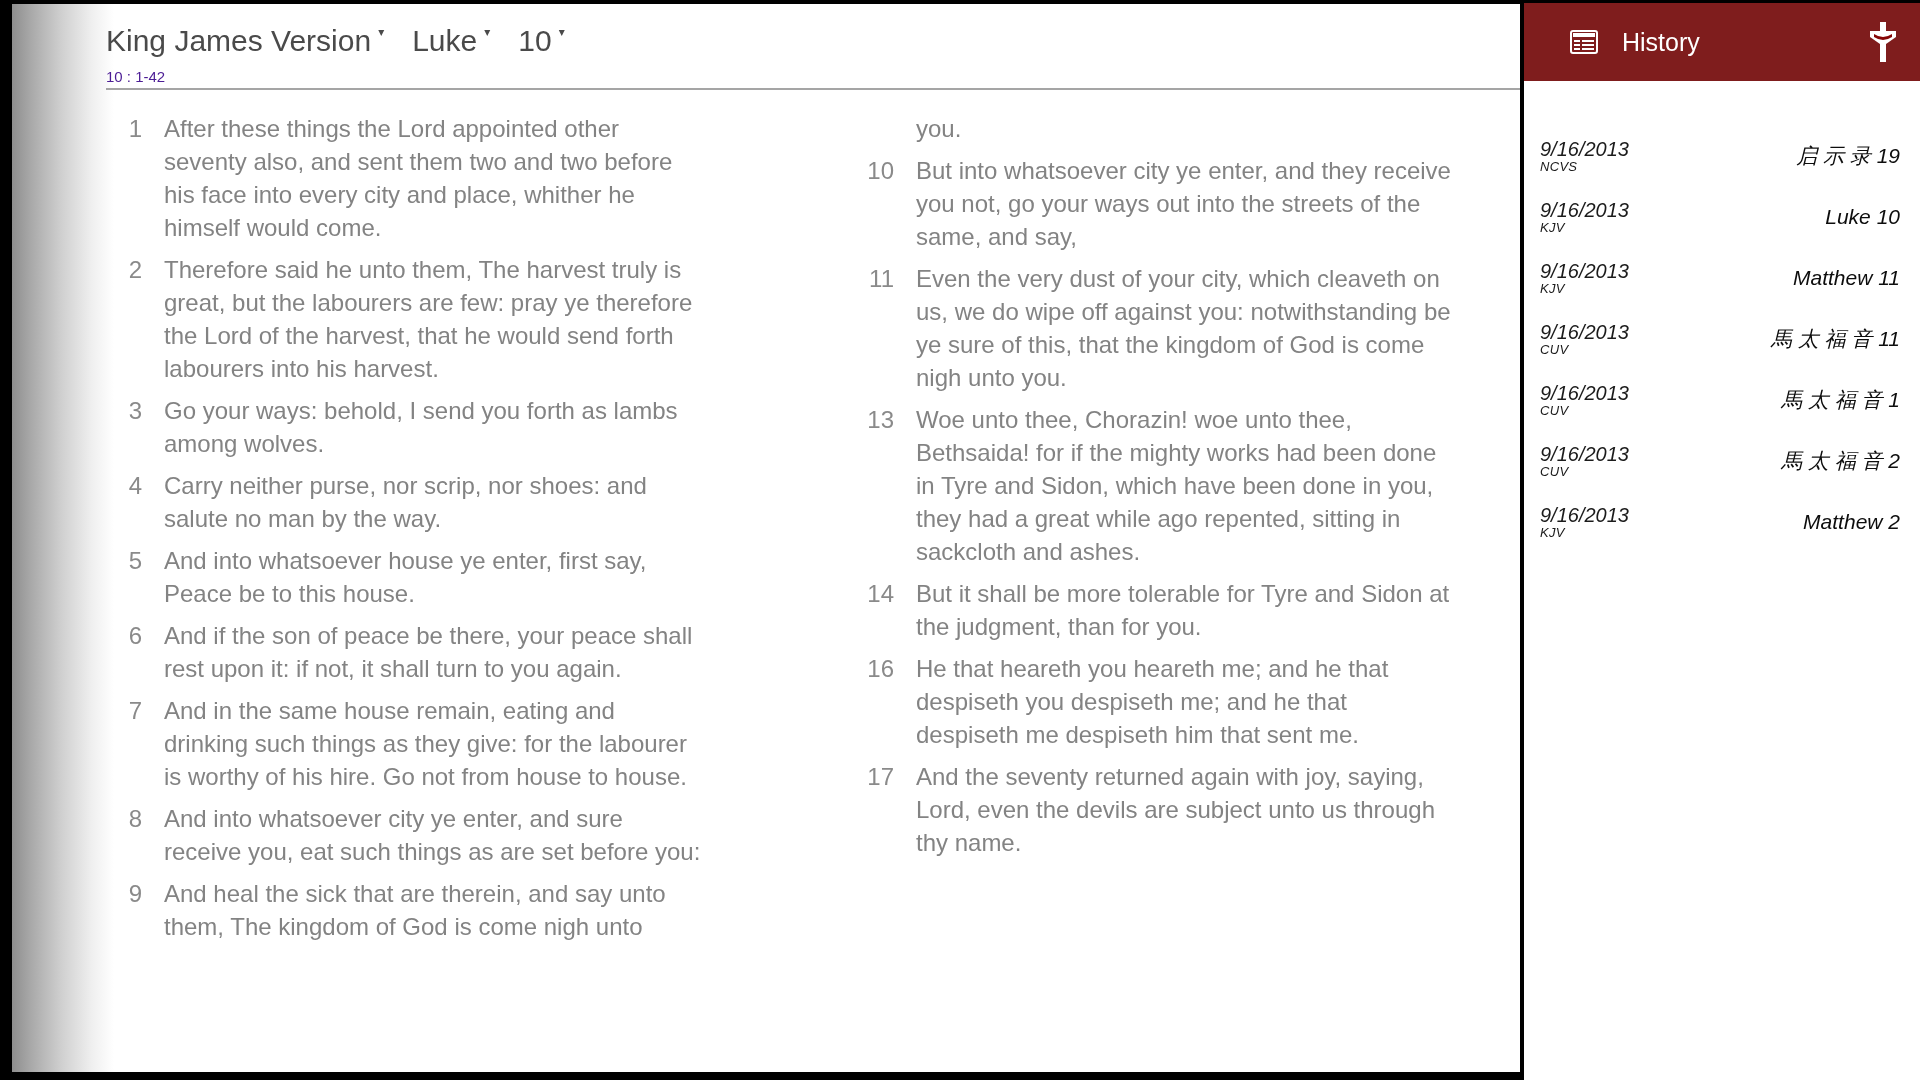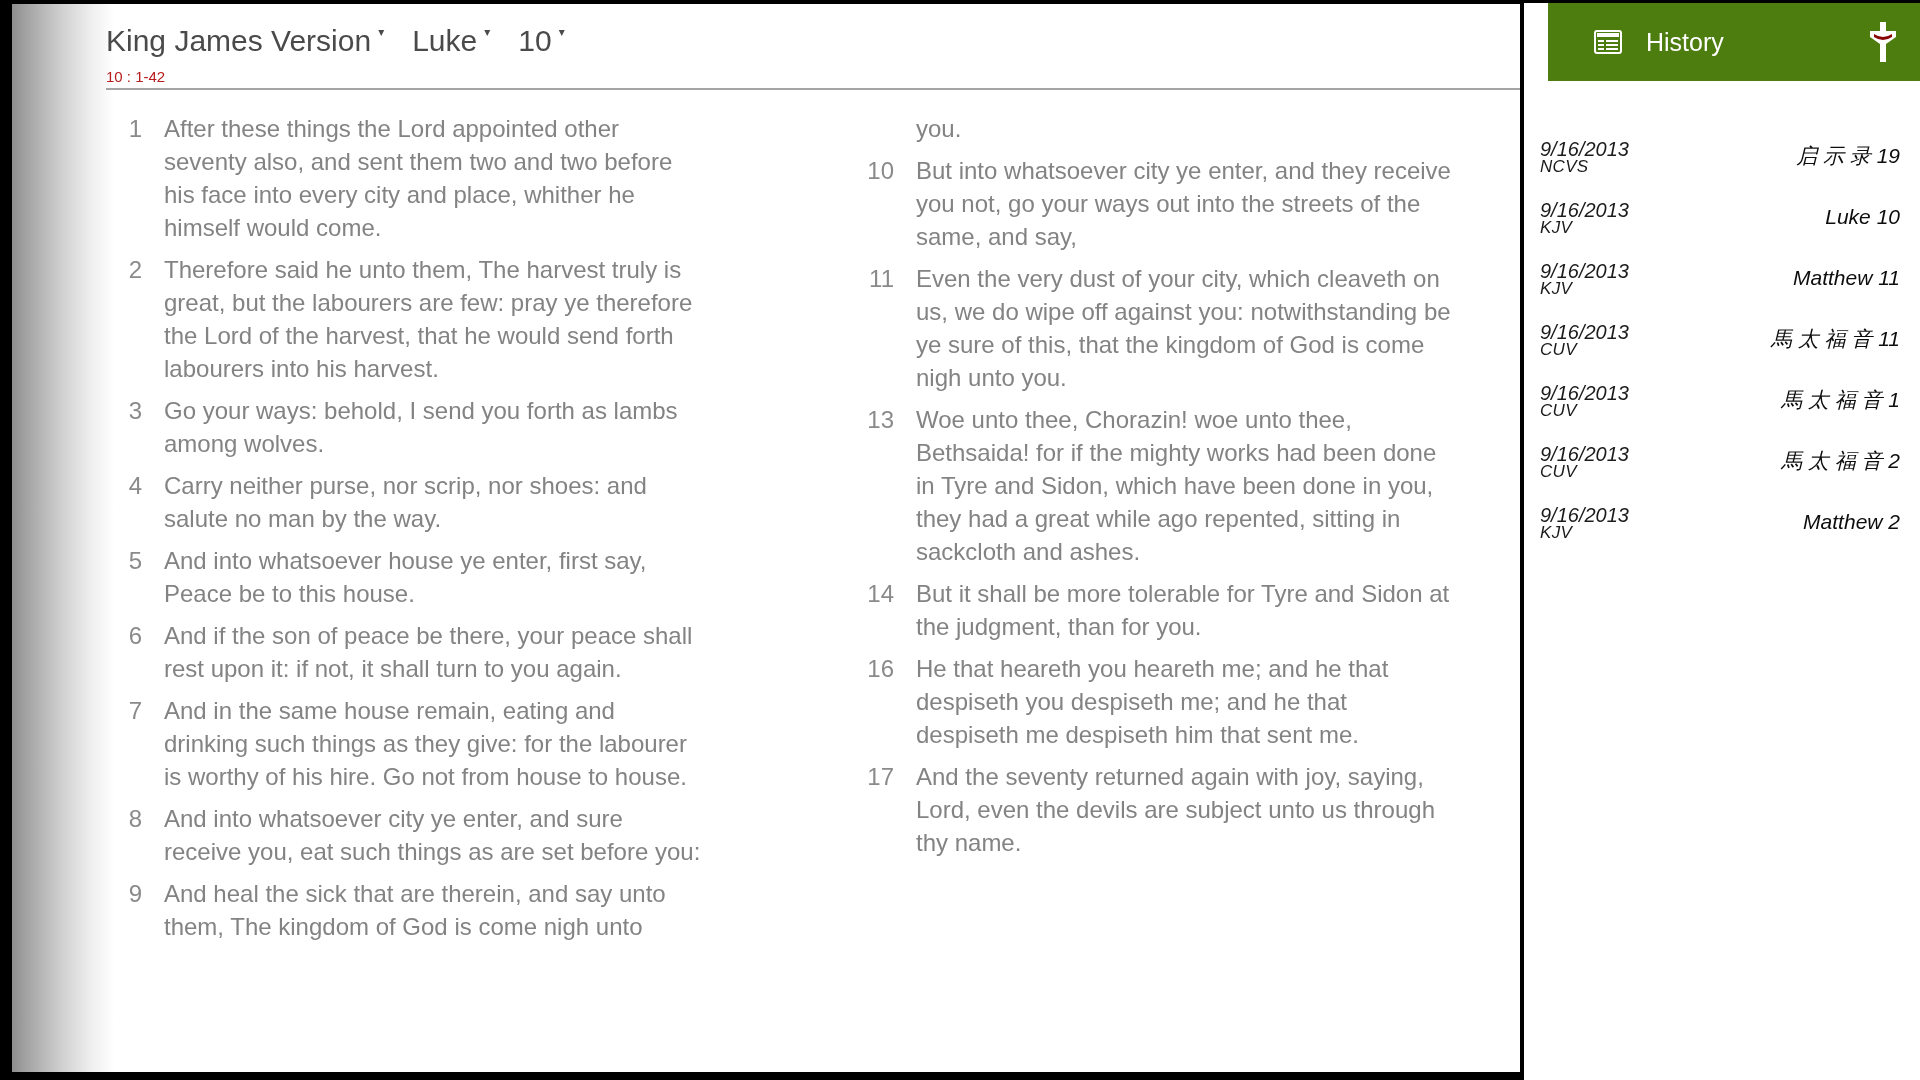--- a/index.html
+++ b/index.html
@@ -45,21 +45,21 @@
     font-size: 12px;
     color: #4a4a4a;
     vertical-align: 15px;
     margin-left: 7px;
   }
 
   .range-label {
     position: absolute;
     left: 94px; top: 64px;
     font-size: 15px;
-    color: #b91c1c;
+    color: #4c1d95;
   }
   .header-rule {
     position: absolute;
     left: 94px; right: 0; top: 84px;
     height: 2px;
     background: #a5a5a5;
   }
 
   .columns {
     position: absolute;
@@ -83,24 +83,23 @@
   .history {
     position: absolute;
     left: 1524px; top: 3px;
     width: 396px; height: 1077px;
     background: #fff;
   }
   .history-header {
     position: absolute;
     left: 0; top: 0; right: 0;
     height: 78px;
-    background: #4d7c0f;
+    background: #7f1d1d;
     display: flex;
     align-items: center;
-    margin-left: 24px;
   }
   .hist-icon { margin-left: 46px; width: 28px; height: 24px; }
   .history-title {
     color: #fff;
     font-size: 25px;
     font-weight: normal;
     margin-left: 24px;
     flex: 1;
   }
   .cross-icon { width: 30px; height: 40px; margin-right: 22px; }
@@ -114,21 +113,21 @@
   }
   .history-entry {
     display: flex;
     justify-content: space-between;
     align-items: flex-start;
     height: 35px;
     margin-bottom: 26px;
     cursor: default;
   }
   .he-date { font-size: 20px; color: #1b1b1b; line-height: 21px; }
-  .he-version { font-size: 17px; color: #1b1b1b; line-height: 13px; letter-spacing: 0.3px; }
+  .he-version { font-size: 13px; color: #1b1b1b; line-height: 13px; letter-spacing: 0.3px; }
   .he-title {
     font-size: 21px;
     color: #0d0d0d;
     line-height: 30px;
     margin-top: 2px;
     text-align: right;
     white-space: nowrap;
   }
 </style>
 </head>

